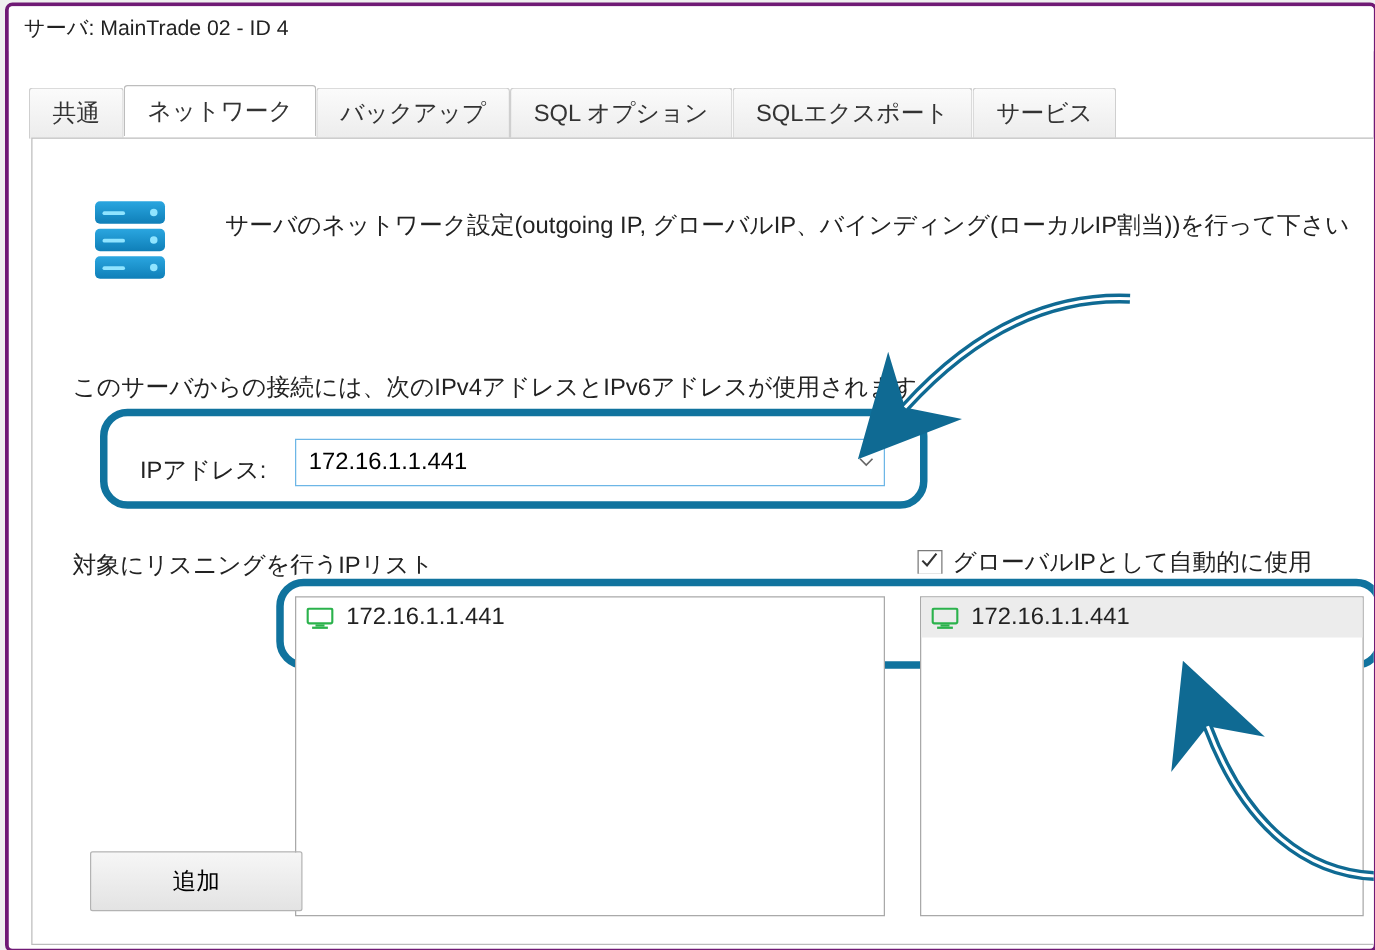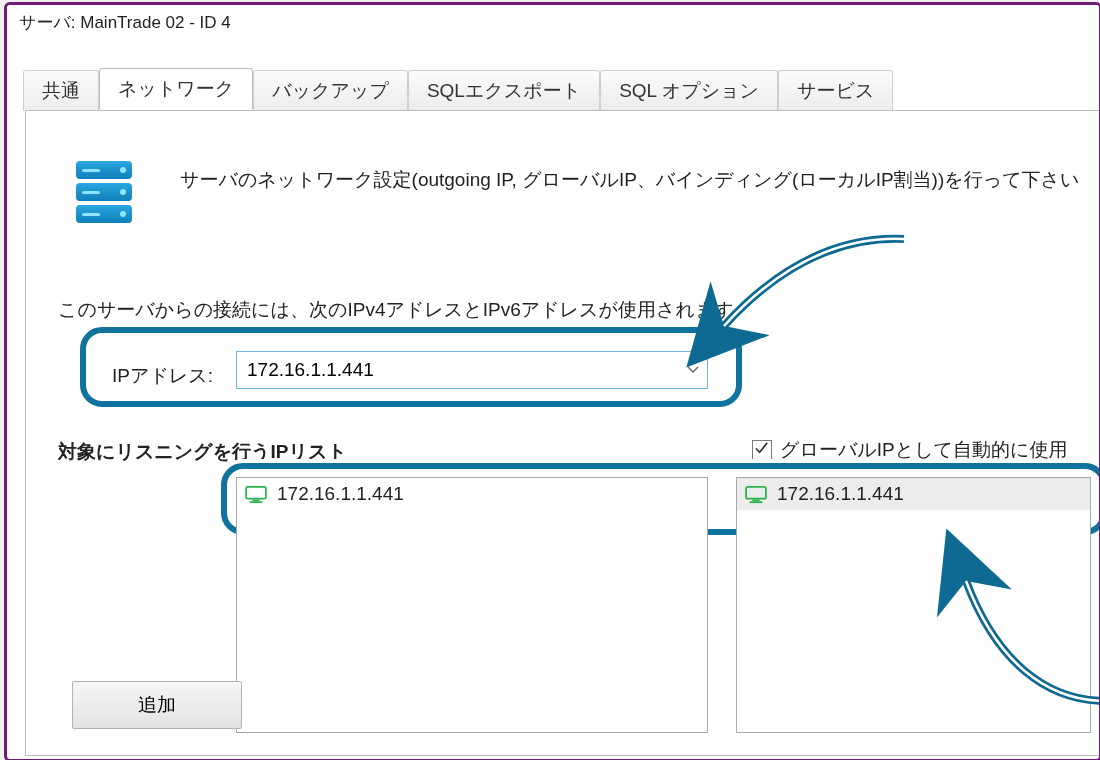--- a/index.html
+++ b/index.html
@@ -42,22 +42,22 @@
 .combo .chev svg{width:12px;height:12px;display:block;}
 
 .listbox{position:absolute;border:1px solid #a9a9a9;background:#fff;}
 .lb-left{left:210px;top:366px;width:470px;height:254px;}
 .lb-right{left:710px;top:366px;width:353px;height:254px;}
 .lb-item{display:flex;align-items:center;height:32px;padding:0 8px;font-size:19px;color:#222;}
 .lb-right .lb-item{background:#ececec;}
 .monitor{width:22px;height:16px;margin-right:10px;position:relative;}
 .monitor svg{display:block;width:22px;height:18px;}
 
-.list-label{position:absolute;left:32px;top:328px;font-size:19px;color:#222;font-weight:bold;}
-.check-row{position:absolute;left:710px;top:326px;display:flex;align-items:center;padding-left:16px;}
+.list-label{position:absolute;left:32px;top:328px;font-size:19px;color:#222;}
+.check-row{position:absolute;left:692px;top:326px;display:flex;align-items:center;padding-left:16px;}
 .chk{width:18px;height:18px;border:1px solid #7a7a7a;background:#fff;position:relative;margin-right:8px;}
 .chk svg{position:absolute;left:1px;top:0;width:15px;height:15px;}
 .chk-label{font-size:19px;color:#222;}
 
 .add-btn{position:absolute;left:46px;top:570px;width:168px;height:46px;
 background:linear-gradient(#f6f6f6,#e3e3e3);border:1px solid #b3b3b3;border-radius:2px;
 font-size:19px;display:flex;align-items:center;justify-content:center;text-align:center;}
 
 .arrow{position:absolute;pointer-events:none;}
 .arrow svg{overflow:visible;}
@@ -66,22 +66,22 @@
 <body>
 
 <div class="window">
   <div class="titlebar">サーバ: MainTrade 02 - ID 4</div>
 
   <div class="tabs">
     <div class="tabstrip">
       <div class="tab">共通</div>
       <div class="tab active">ネットワーク</div>
       <div class="tab">バックアップ</div>
+      <div class="tab">SQL オプション</div>
       <div class="tab">SQLエクスポート</div>
-      <div class="tab">SQL オプション</div>
       <div class="tab">サービス</div>
     </div>
   </div>
 
   <div class="tabpanel">
 
     <div class="desc-row">
       <div class="server-ico">
         <div class="disk d1"></div>
           <div class="disk d2"></div>

